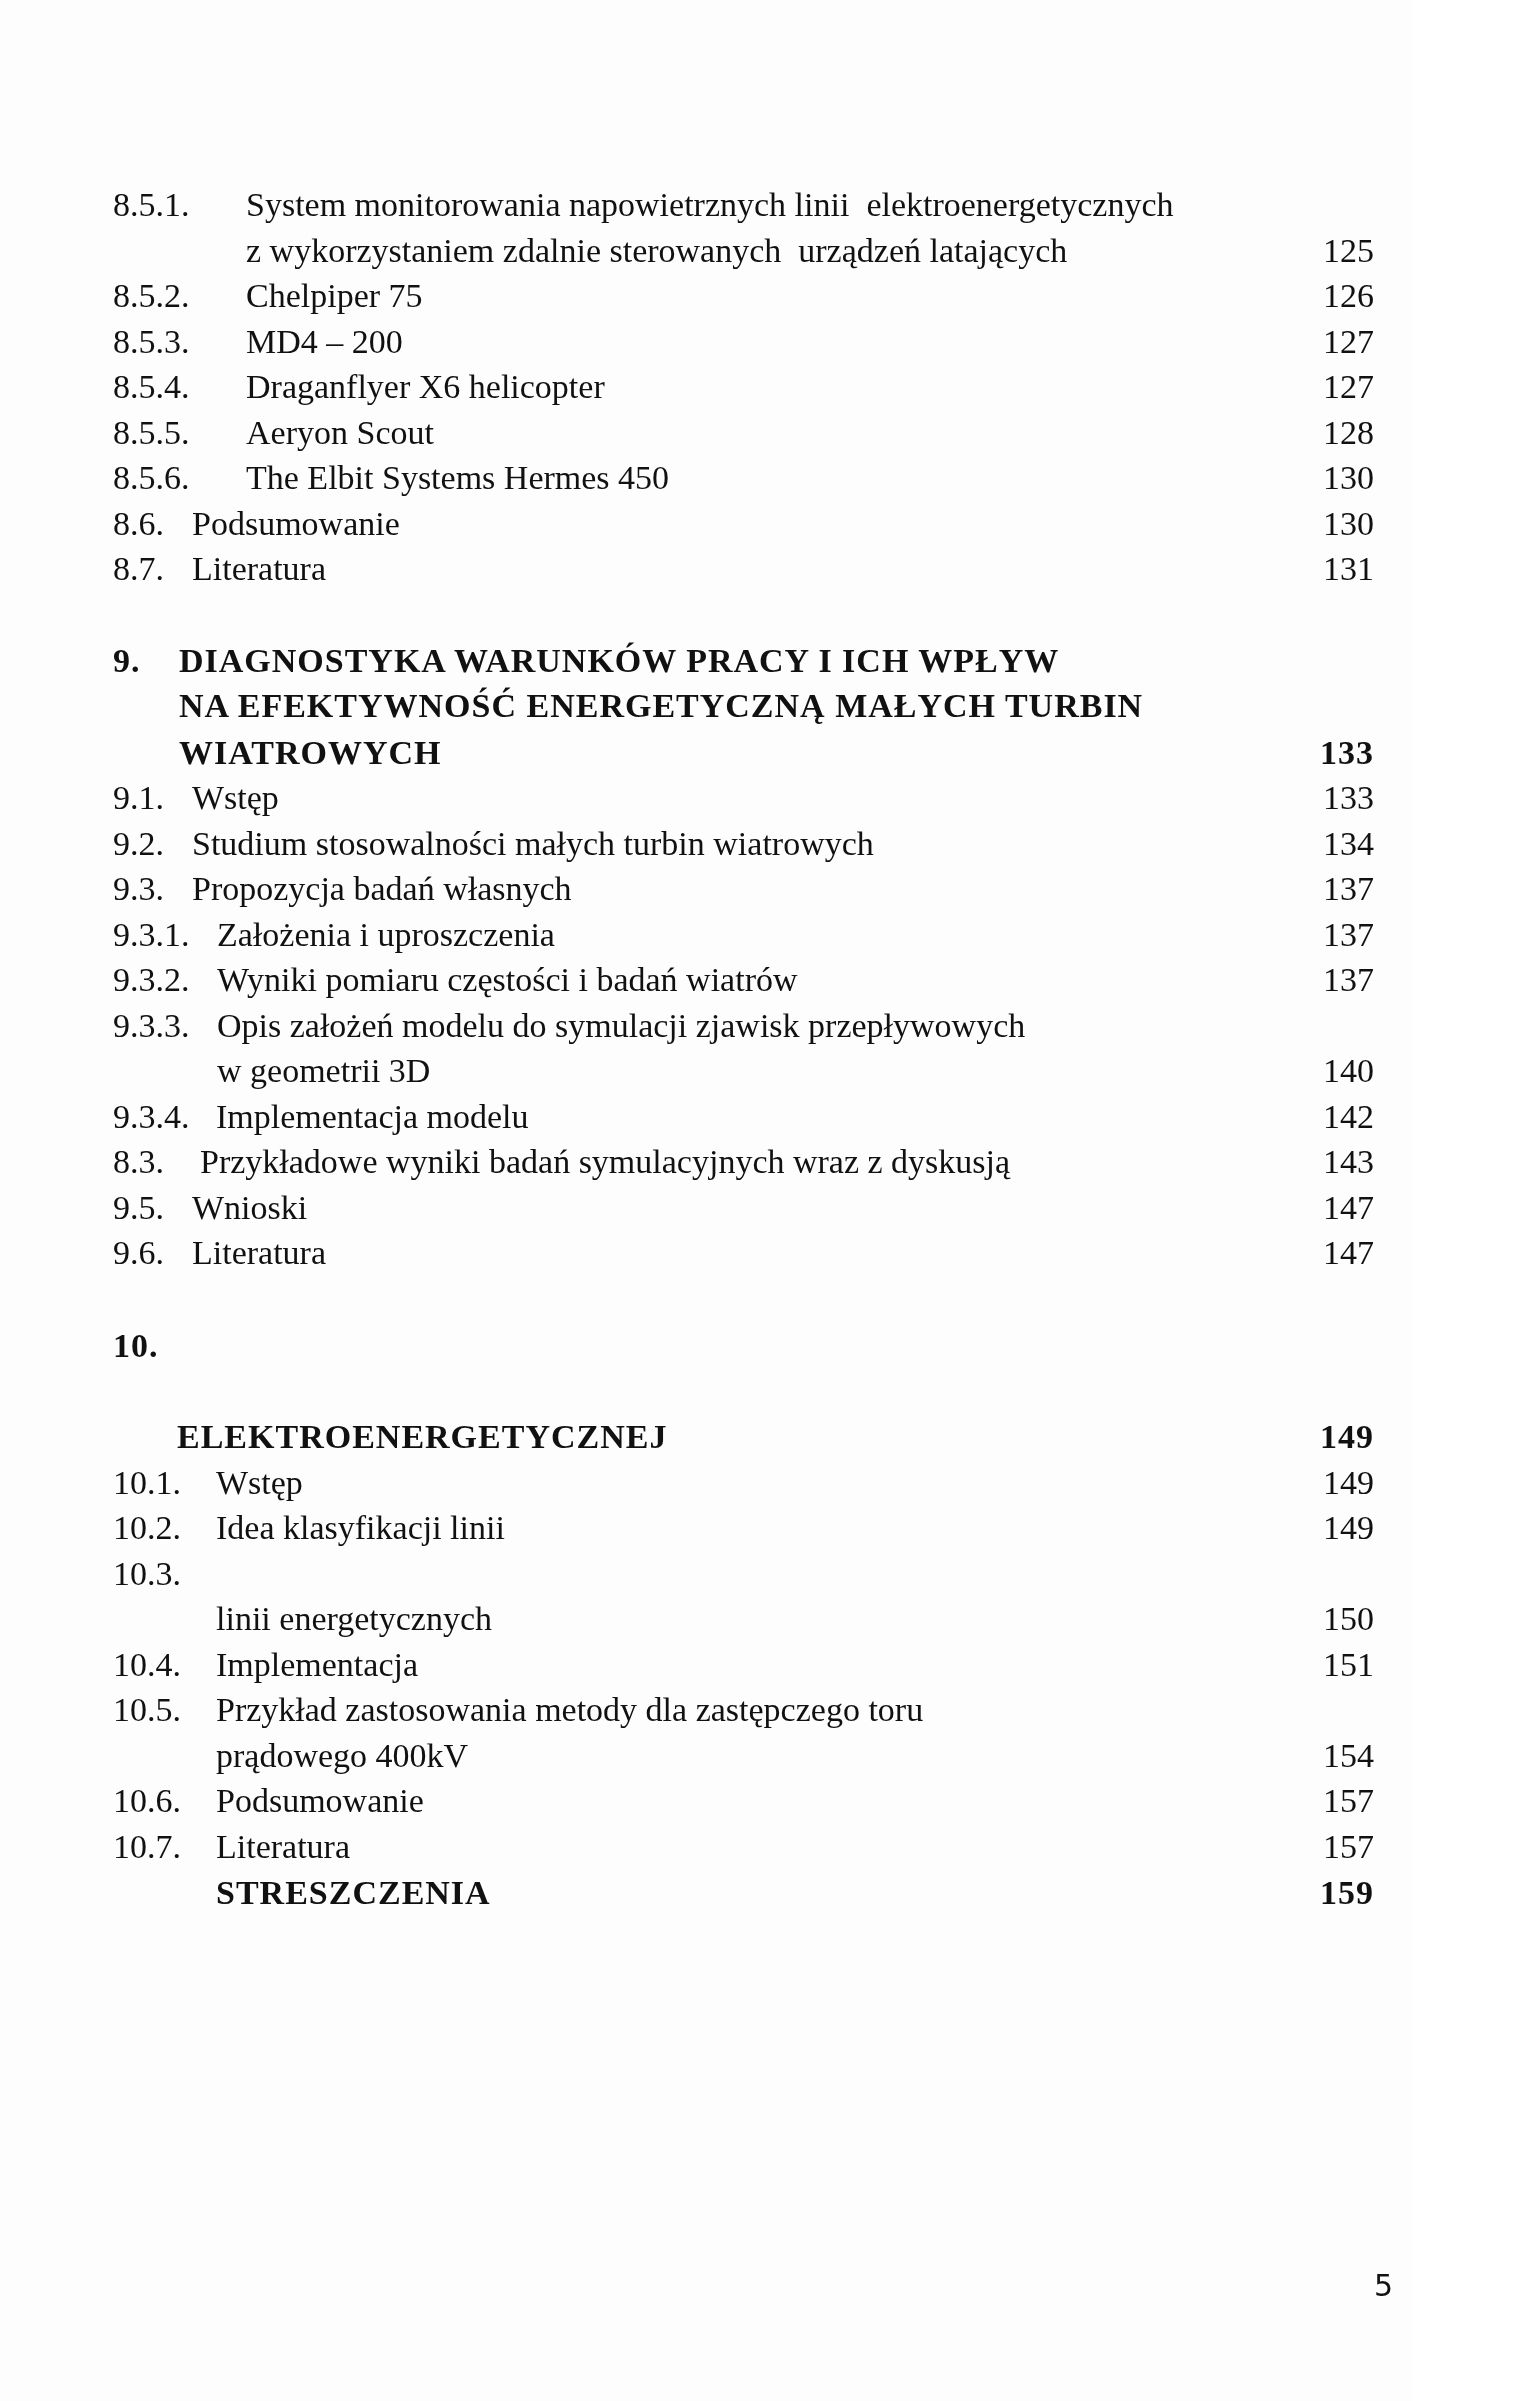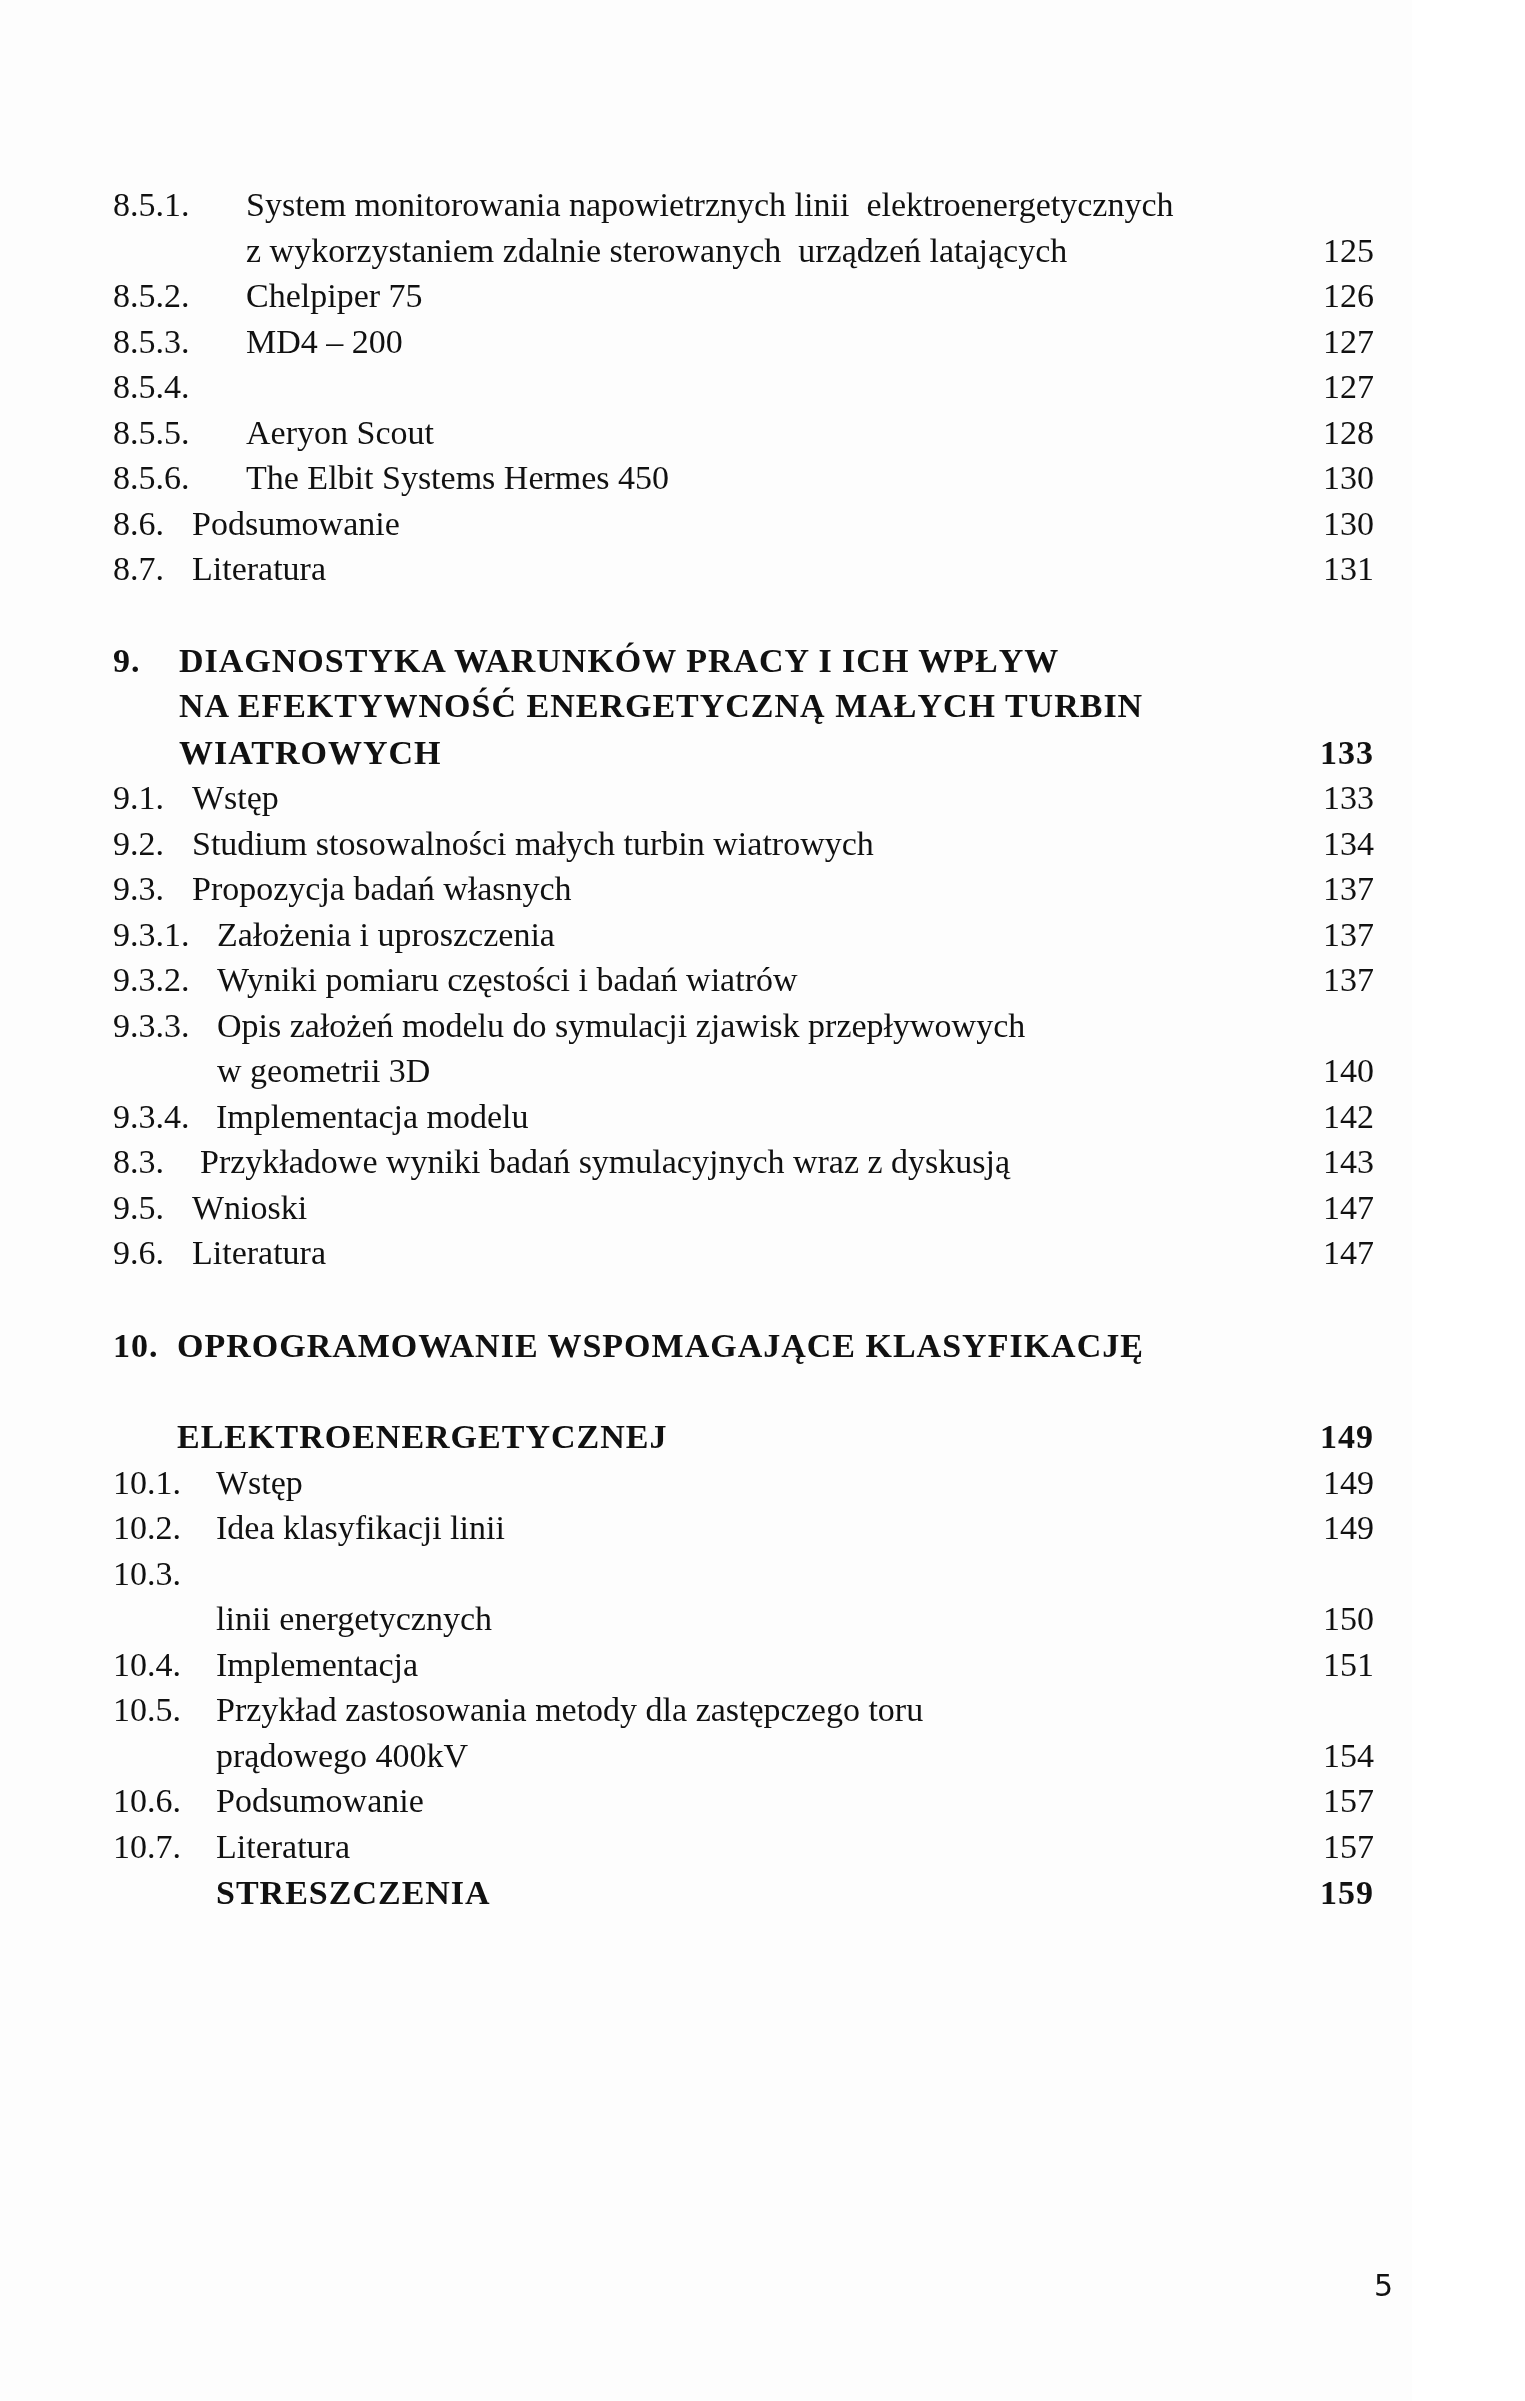--- a/index.html
+++ b/index.html
@@ -22,42 +22,42 @@
 </style>
 </head>
 <body>
 
 <div class="page">
 
   <div class="line" style="top:182px"><span class="num">8.5.1.</span><span style="left:246px">System monitorowania napowietrznych linii  elektroenergetycznych</span><span class="pg"></span></div>
   <div class="line" style="top:228px"><span class="num"></span><span style="left:246px">z wykorzystaniem zdalnie sterowanych  urządzeń latających</span><span class="pg">125</span></div>
   <div class="line" style="top:273px"><span class="num">8.5.2.</span><span style="left:246px">Chelpiper 75</span><span class="pg">126</span></div>
   <div class="line" style="top:319px"><span class="num">8.5.3.</span><span style="left:246px">MD4 – 200</span><span class="pg">127</span></div>
-  <div class="line" style="top:364px"><span class="num">8.5.4.</span><span class="pg">127</span></div>
+  <div class="line" style="top:364px"><span class="num">8.5.4.</span><span style="left:246px">Draganflyer X6 helicopter</span><span class="pg">127</span></div>
   <div class="line" style="top:410px"><span class="num">8.5.5.</span><span style="left:246px">Aeryon Scout</span><span class="pg">128</span></div>
   <div class="line" style="top:455px"><span class="num">8.5.6.</span><span style="left:246px">The Elbit Systems Hermes 450</span><span class="pg">130</span></div>
   <div class="line" style="top:501px"><span class="num">8.6.</span><span style="left:192px">Podsumowanie</span><span class="pg">130</span></div>
   <div class="line" style="top:546px"><span class="num">8.7.</span><span style="left:192px">Literatura</span><span class="pg">131</span></div>
 
   <div class="line bold" style="top:638px"><span class="num">9.</span><span style="left:179px">DIAGNOSTYKA WARUNKÓW PRACY I ICH WPŁYW</span><span class="pg"></span></div>
   <div class="line bold" style="top:683px"><span class="num"></span><span style="left:179px">NA EFEKTYWNOŚĆ ENERGETYCZNĄ MAŁYCH TURBIN</span><span class="pg"></span></div>
   <div class="line bold" style="top:730px"><span class="num"></span><span style="left:179px">WIATROWYCH</span><span class="pg">133</span></div>
   <div class="line" style="top:775px"><span class="num">9.1.</span><span style="left:192px">Wstęp</span><span class="pg">133</span></div>
   <div class="line" style="top:821px"><span class="num">9.2.</span><span style="left:192px">Studium stosowalności małych turbin wiatrowych</span><span class="pg">134</span></div>
   <div class="line" style="top:866px"><span class="num">9.3.</span><span style="left:192px">Propozycja badań własnych</span><span class="pg">137</span></div>
   <div class="line" style="top:912px"><span class="num">9.3.1.</span><span style="left:217px">Założenia i uproszczenia</span><span class="pg">137</span></div>
   <div class="line" style="top:957px"><span class="num">9.3.2.</span><span style="left:217px">Wyniki pomiaru częstości i badań wiatrów</span><span class="pg">137</span></div>
   <div class="line" style="top:1003px"><span class="num">9.3.3.</span><span style="left:217px">Opis założeń modelu do symulacji zjawisk przepływowych</span><span class="pg"></span></div>
   <div class="line" style="top:1048px"><span class="num"></span><span style="left:217px">w geometrii 3D</span><span class="pg">140</span></div>
   <div class="line" style="top:1094px"><span class="num">9.3.4.</span><span style="left:216px">Implementacja modelu</span><span class="pg">142</span></div>
   <div class="line" style="top:1139px"><span class="num">8.3.</span><span style="left:200px">Przykładowe wyniki badań symulacyjnych wraz z dyskusją</span><span class="pg">143</span></div>
   <div class="line" style="top:1185px"><span class="num">9.5.</span><span style="left:192px">Wnioski</span><span class="pg">147</span></div>
   <div class="line" style="top:1230px"><span class="num">9.6.</span><span style="left:192px">Literatura</span><span class="pg">147</span></div>
 
-  <div class="line bold" style="top:1323px"><span class="num">10.</span><span style="left:177px">OPROGRAMOWANIE WSPOMAGAJĄCE KLASYFIKACJĘ</span><span class="pg"></span></div>
+  <div class="line bold" style="top:1323px"><span class="num">10.</span><span class="pg"></span></div>
   <div class="line bold" style="top:1414px"><span class="num"></span><span style="left:177px">ELEKTROENERGETYCZNEJ</span><span class="pg">149</span></div>
   <div class="line" style="top:1460px"><span class="num">10.1.</span><span style="left:216px">Wstęp</span><span class="pg">149</span></div>
   <div class="line" style="top:1505px"><span class="num">10.2.</span><span style="left:216px">Idea klasyfikacji linii</span><span class="pg">149</span></div>
   <div class="line" style="top:1551px"><span class="num">10.3.</span><span class="pg"></span></div>
   <div class="line" style="top:1596px"><span class="num"></span><span style="left:216px">linii energetycznych</span><span class="pg">150</span></div>
   <div class="line" style="top:1642px"><span class="num">10.4.</span><span style="left:216px">Implementacja</span><span class="pg">151</span></div>
   <div class="line" style="top:1687px"><span class="num">10.5.</span><span style="left:216px">Przykład zastosowania metody dla zastępczego toru</span><span class="pg"></span></div>
   <div class="line" style="top:1733px"><span class="num"></span><span style="left:216px">prądowego 400kV</span><span class="pg">154</span></div>
   <div class="line" style="top:1778px"><span class="num">10.6.</span><span style="left:216px">Podsumowanie</span><span class="pg">157</span></div>
   <div class="line" style="top:1824px"><span class="num">10.7.</span><span style="left:216px">Literatura</span><span class="pg">157</span></div>

